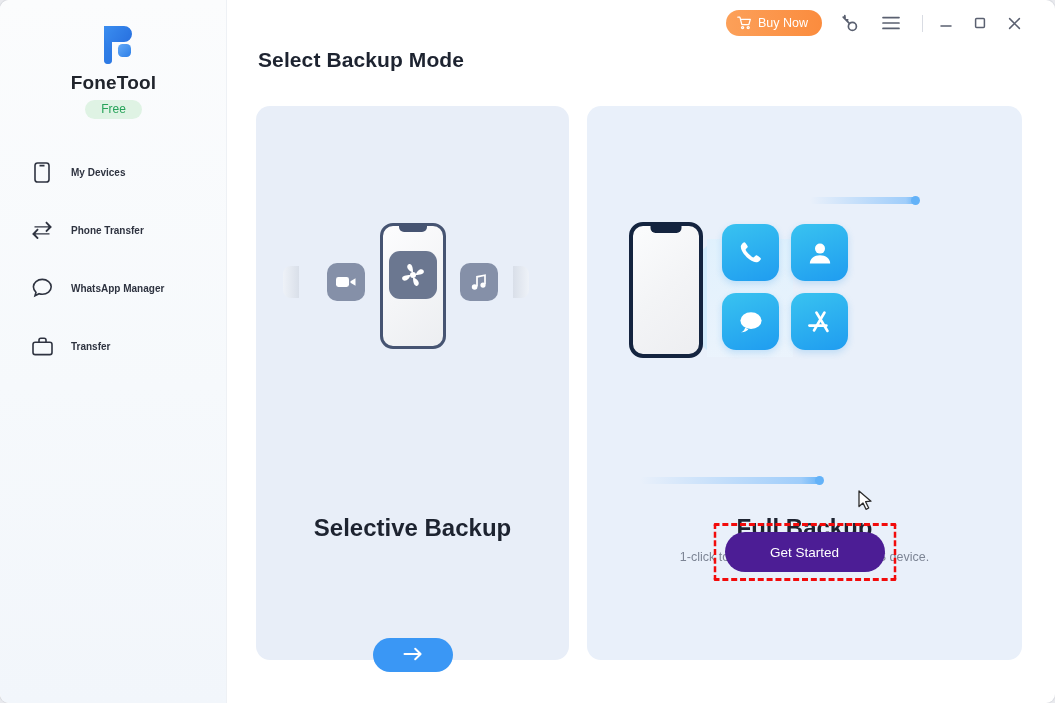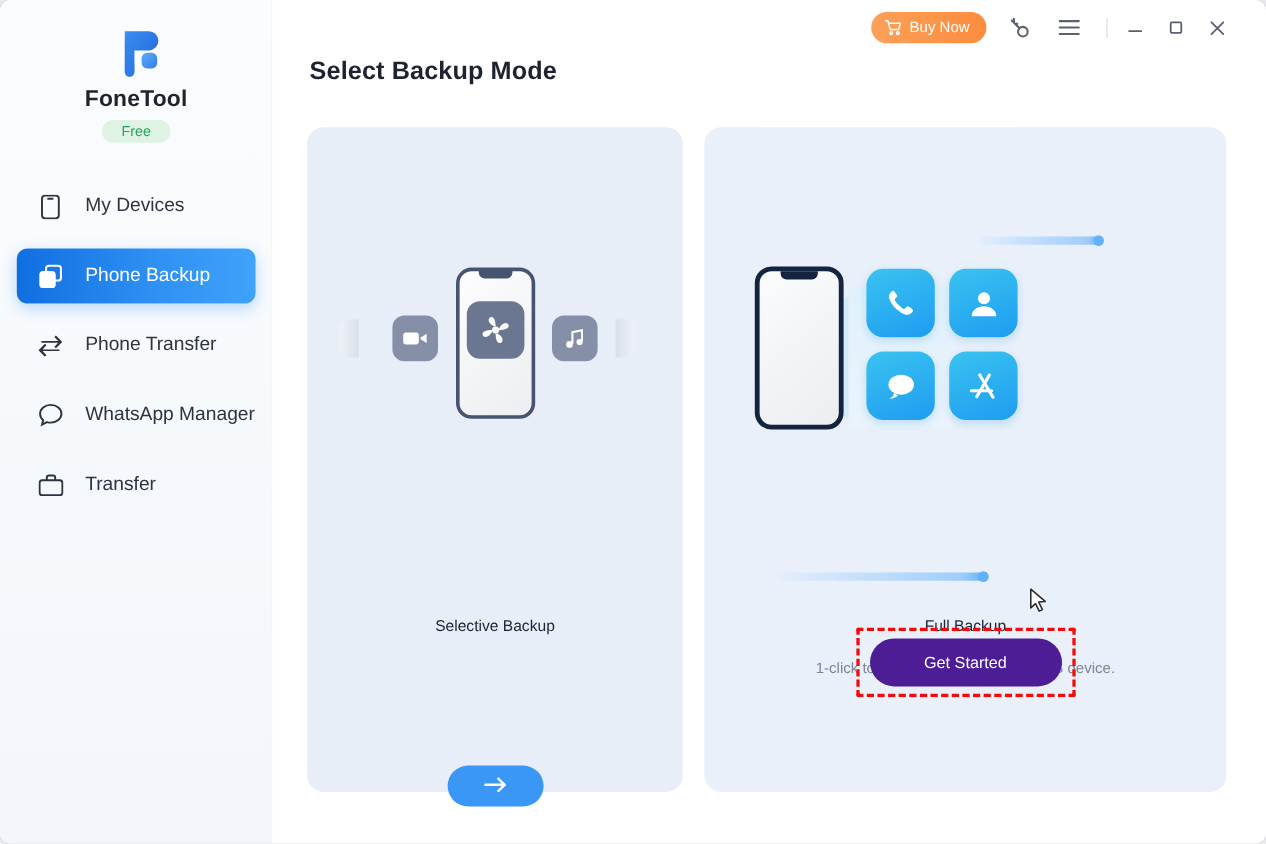--- a/index.html
+++ b/index.html
@@ -62,23 +62,24 @@
     cursor: pointer;
     color: #2e3340;
   }
   .nav-item .ico {
     width: 22px; height: 22px;
     display: flex; align-items: center; justify-content: center;
     flex: 0 0 22px;
   }
   .nav-item .lbl {
     margin-left: 18px;
-    font-size: 16px;
+    font-size: 10px;
     color: #2e3340;
     white-space: nowrap;
+    font-weight: bold;
   }
   .nav-item.active {
     background: linear-gradient(90deg, #0f6fe0 0%, #2d8ff2 55%, #3fa3fb 100%);
     box-shadow: 0 4px 12px rgba(45,143,242,.32);
   }
   .nav-item.active .lbl { color: #ffffff; }
   .nav-item.active .ico svg { stroke: #ffffff; fill: none; }
 
   
   .header {
@@ -135,22 +136,22 @@
     height: 554px;
     border-radius: 14px;
   }
   .card-left  { left: 256px; width: 313px; background: #e8eef8; }
   .card-right { left: 587px; width: 435px; background: #e9f0fa; }
 
   .card-title {
     position: absolute;
     width: 100%;
     text-align: center;
-    font-size: 13px;
-    font-weight: 400;
+    font-size: 24px;
+    font-weight: 700;
     color: #1d2330;
   }
   .card-left .card-title  { top: 408px; }
   .card-right .card-title { top: 408px; }
   .card-desc {
     position: absolute;
     top: 444px; width: 100%;
     text-align: center;
     font-size: 12.5px;
     color: #7d8595;
@@ -334,29 +335,20 @@
         <span class="ico">
           <svg width="16" height="21" viewBox="0 0 16 21" fill="none" stroke="#2e3340" stroke-width="1.6">
             <rect x="1" y="1" width="14" height="19" rx="2.6"></rect>
               <path d="M5.5 3.6h5"></path>
           </svg>
         </span>
         <span class="lbl">My Devices</span>
       </div>
 
 
-      <div class="nav-item active">
-        <span class="ico">
-          <svg width="21" height="21" viewBox="0 0 21 21" fill="none" stroke="#ffffff" stroke-width="1.7">
-            <rect x="6.4" y="1.4" width="12.4" height="12.4" rx="2.4"></rect>
-            <rect x="1.6" y="6.6" width="12" height="12.6" rx="2.4" fill="#ffffff" stroke="#ffffff"></rect>
-          </svg>
-        </span>
-        <span class="lbl">Phone Backup</span>
-      </div>
 
       <div class="nav-item">
         <span class="ico">
           <svg width="22" height="18" viewBox="0 0 22 18" fill="#2e3340">
             <path d="M3.5 5.2h14l-3.2-3.4 1.3-1.3 5.3 5.4-5.3 5.4-1.3-1.3 3.2-3.4h-14z" fill="#2e3340"></path>
             <path d="M18.5 12.2H4.5l3.2-3.4-1.3-1.3L1.1 12.9l5.3 5.4 1.3-1.3-3.2-3.4h14z" fill="#2e3340"></path>
           </svg>
         </span>
         <span class="lbl">Phone Transfer</span>
       </div>

